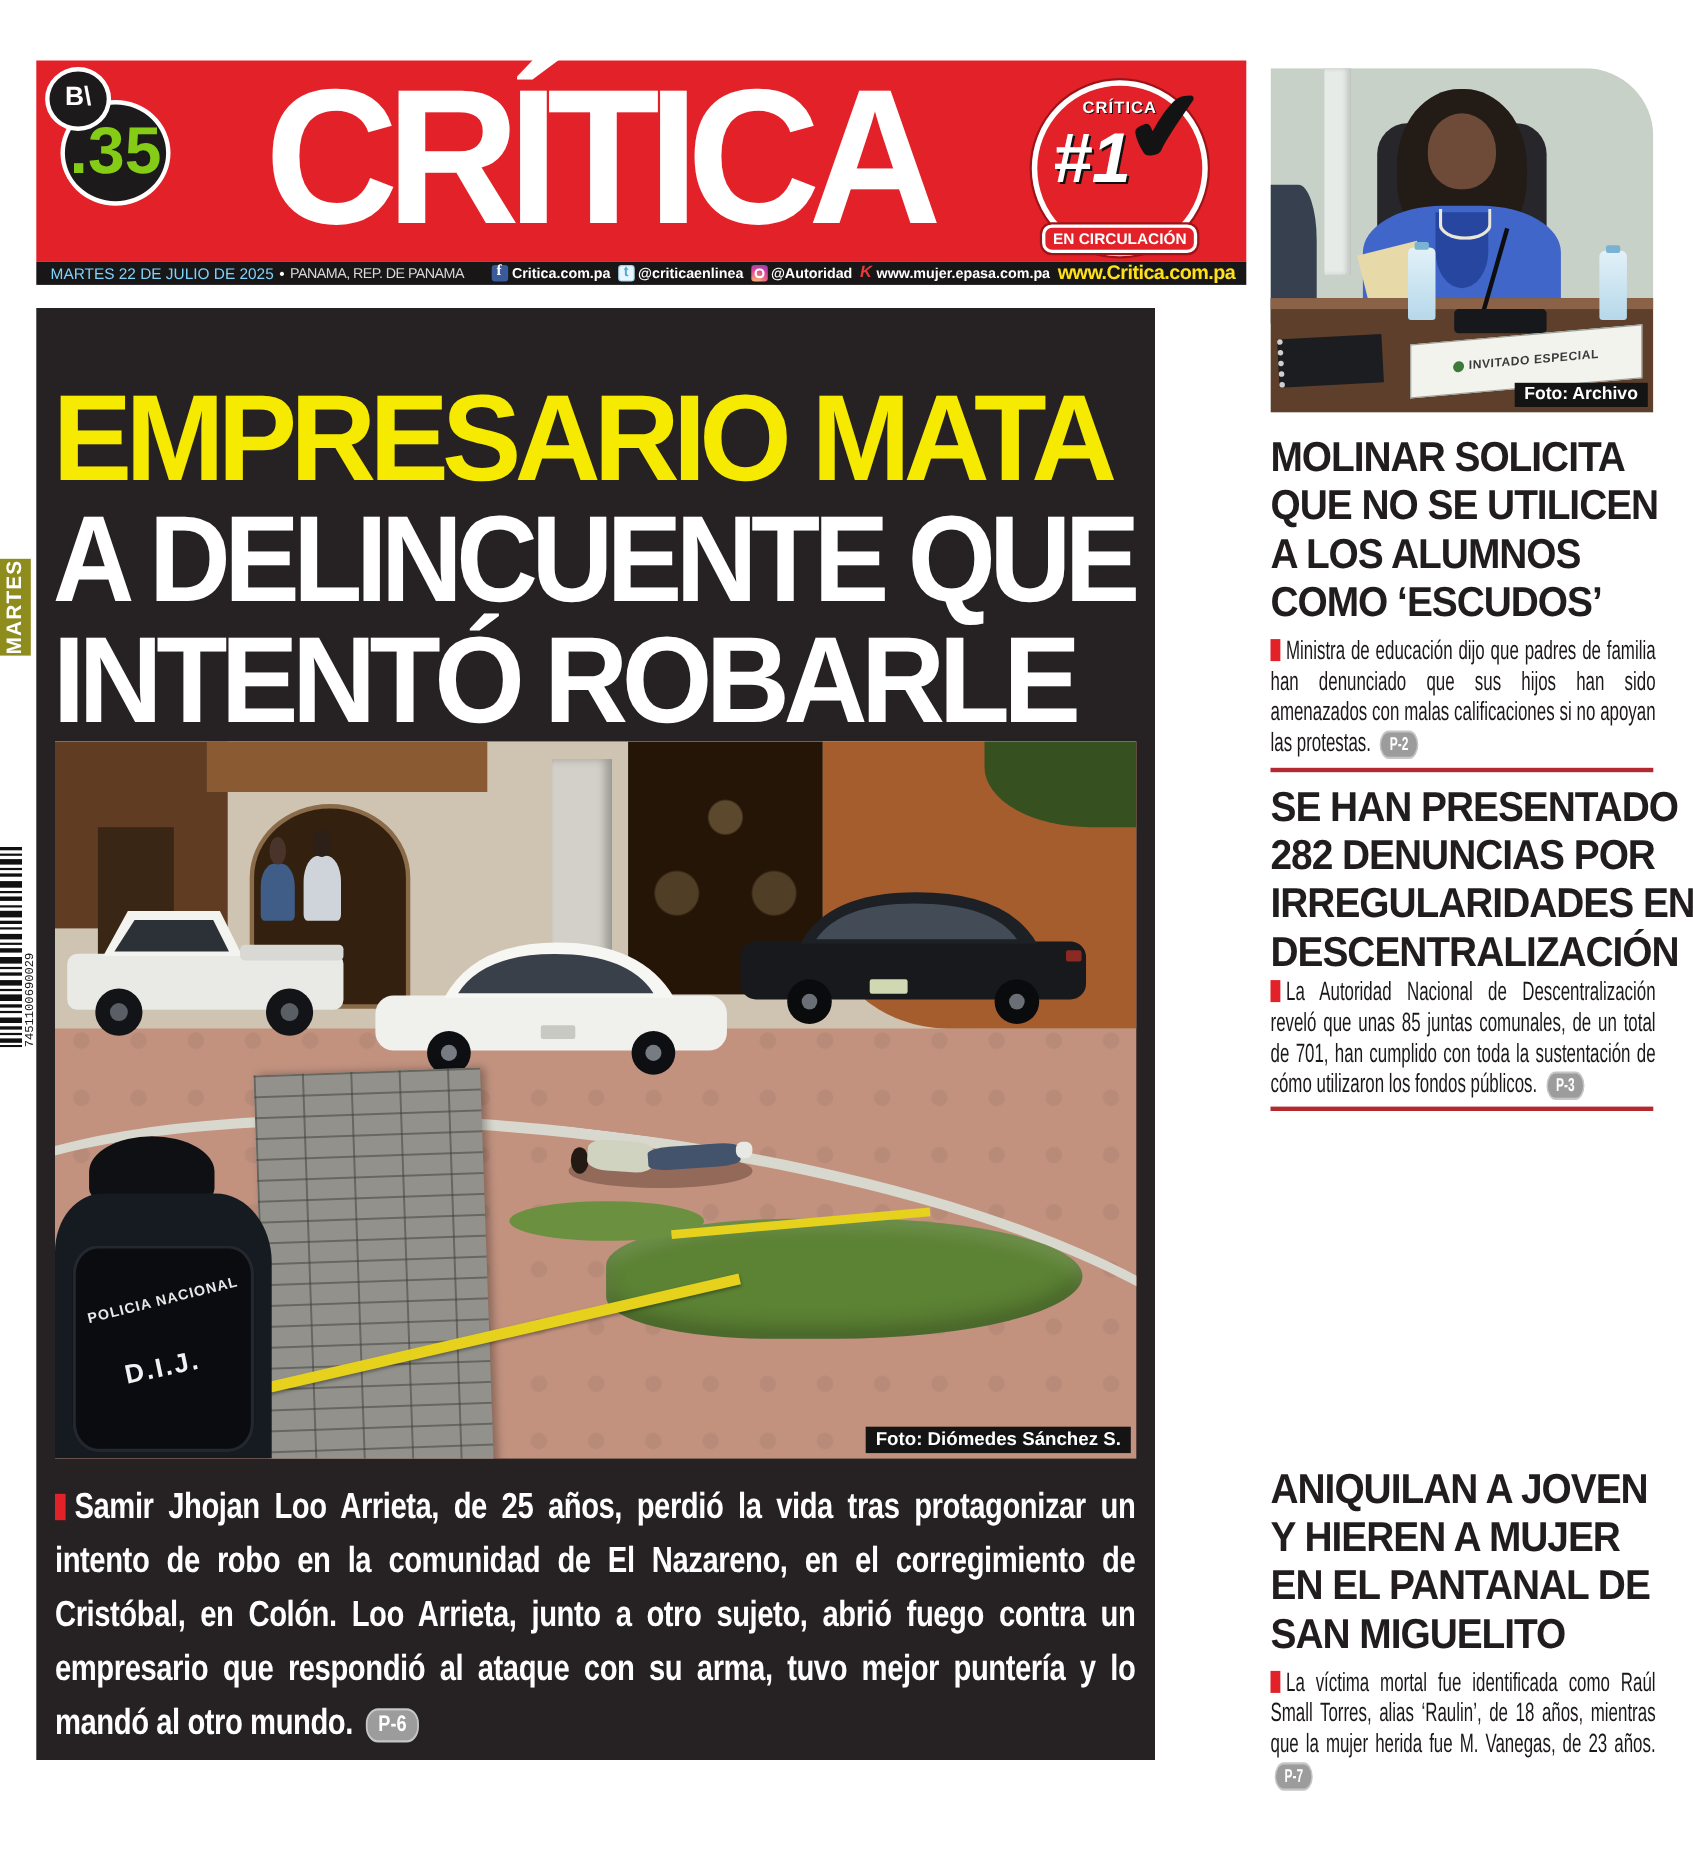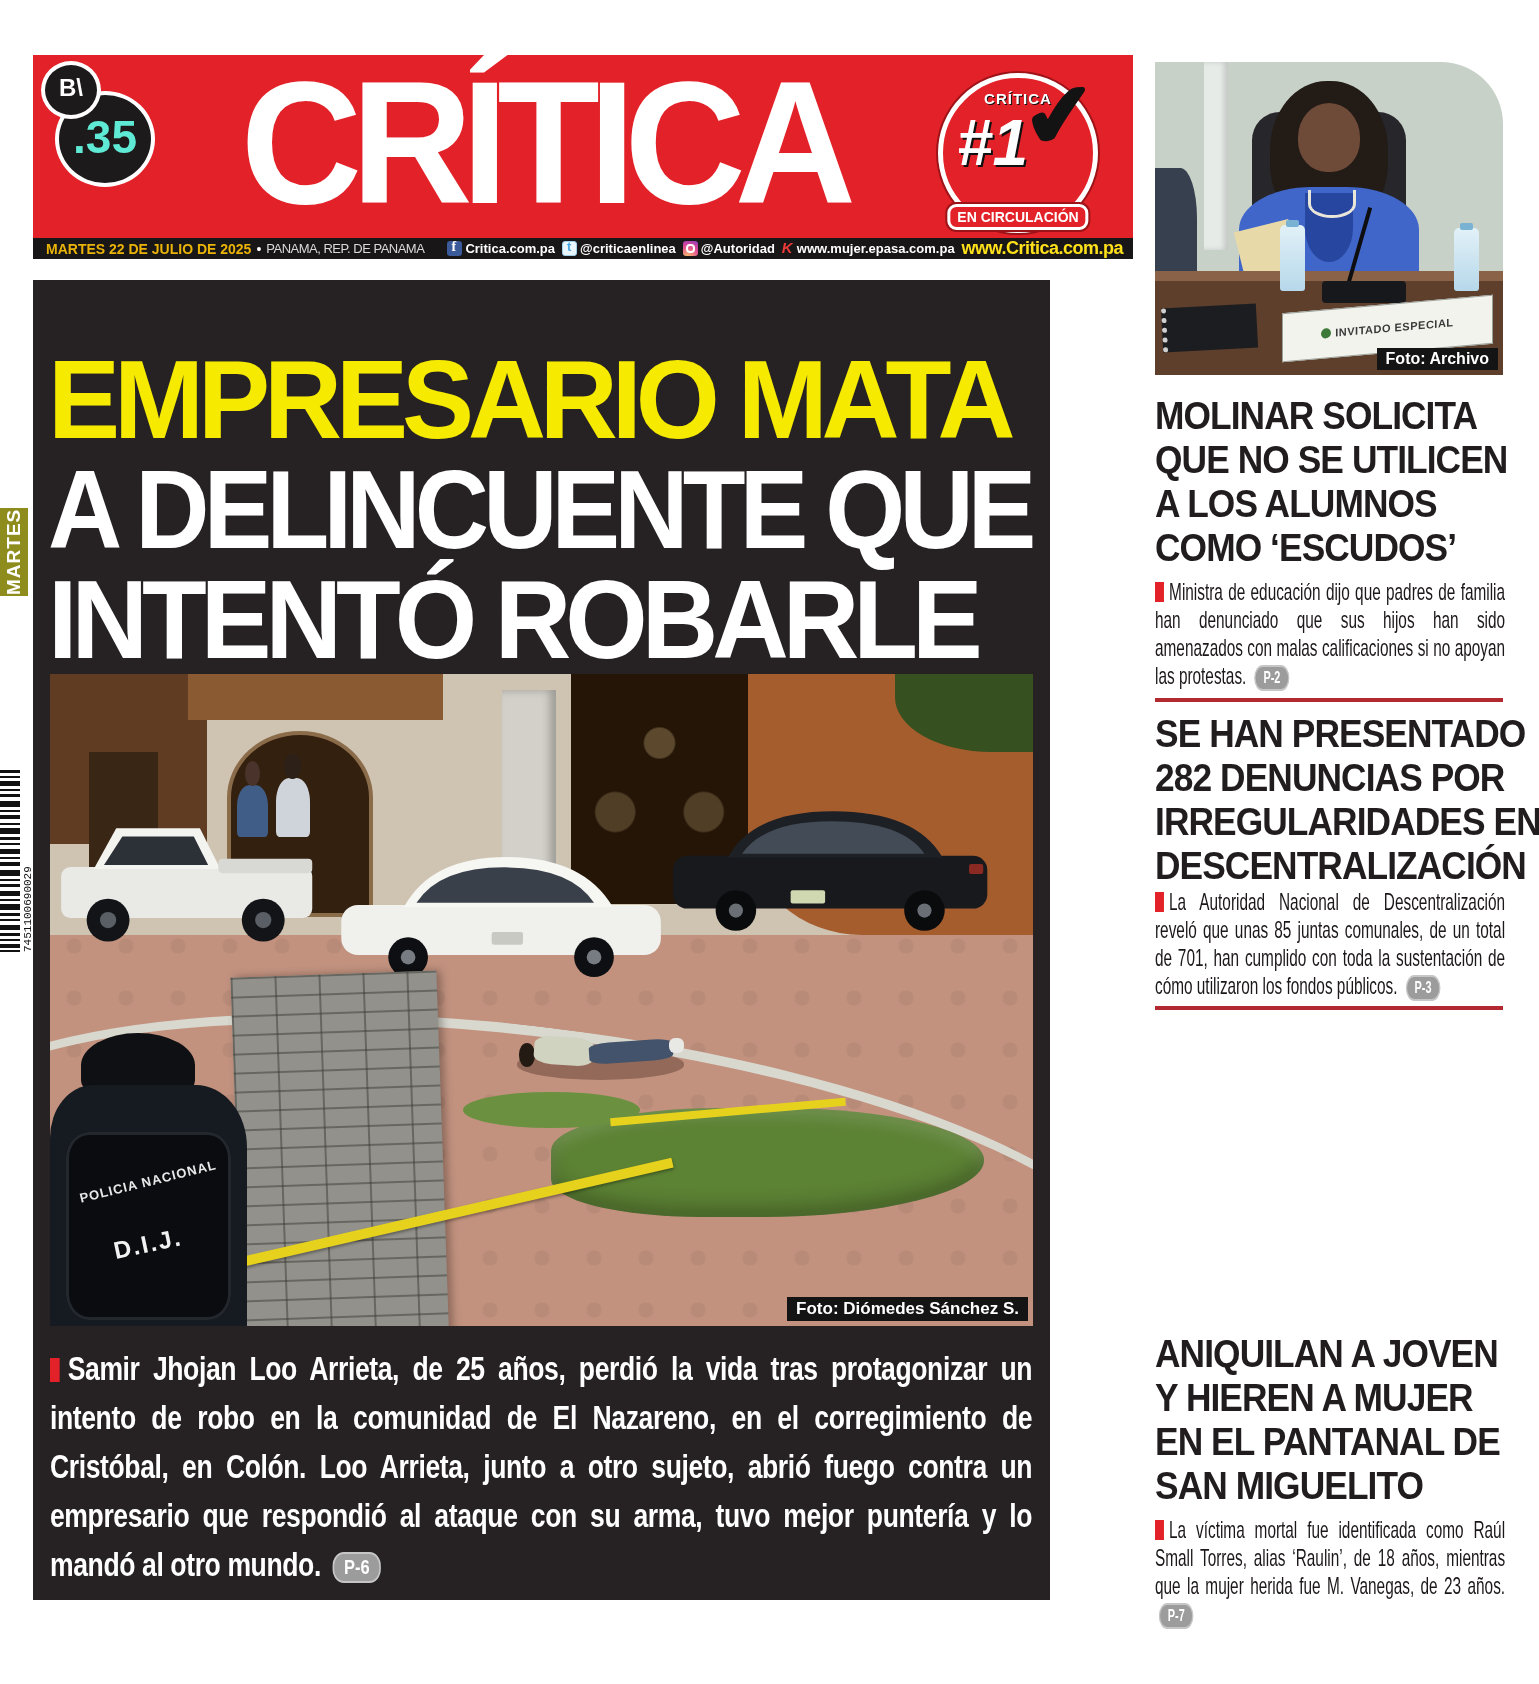--- a/index.html
+++ b/index.html
@@ -7,42 +7,42 @@
         font-family:"Liberation Sans",sans-serif;}
   .abs{position:absolute;}
 
   
   .mast-red{left:33px;top:55px;width:1100px;height:183px;background:#e32128;}
   .logo{position:absolute;left:110px;top:0;width:800px;height:183px;line-height:176px;
         text-align:center;color:#fff;font-weight:700;font-size:168px;letter-spacing:-11px;
         transform:scaleY(1.04);transform-origin:center;}
   .price-badge{position:absolute;left:8px;top:6px;width:118px;height:122px;}
   .price-big{position:absolute;left:14px;top:30px;width:92px;height:88px;background:#1c1a1a;
-        border:4px solid #fff;border-radius:50%;color:#5eead4;font-weight:700;font-size:46px;
+        border:4px solid #fff;border-radius:50%;color:#84cc16;font-weight:700;font-size:60px;
         line-height:84px;text-align:center;}
   .price-small{position:absolute;left:0;top:0;width:52px;height:50px;background:#1c1a1a;
         border:4px solid #fff;border-radius:50%;color:#fff;font-weight:700;font-size:24px;
         line-height:46px;text-align:center;}
   .circ-badge{position:absolute;left:905px;top:18px;width:150px;height:150px;background:#e32128;
         border:5px solid #fff;border-radius:50%;box-shadow:0 0 0 2px #9e1318;}
   .circ-top{position:absolute;left:0;top:12px;width:100%;text-align:center;color:#fff;
         font-weight:700;font-size:15px;letter-spacing:1px;text-shadow:1px 1px 0 #111;}
   .circ-num{position:absolute;left:14px;top:28px;color:#fff;font-weight:700;font-style:italic;
         font-size:64px;text-shadow:2px 2px 0 #111;}
   .circ-check{position:absolute;right:-4px;top:-6px;color:#131313;font-size:88px;font-weight:700;
         line-height:1;transform:rotate(-6deg);}
   .circ-check::after{content:"✔";}
   .circ-pill{position:absolute;left:50%;bottom:-2px;transform:translateX(-50%);background:#e32128;
         border:3px solid #fff;border-radius:9px;box-shadow:0 0 0 2px #9e1318;color:#fff;
         font-weight:700;font-size:14px;padding:2px 7px;white-space:nowrap;}
 
   
   .date-bar{left:33px;top:238px;width:1100px;height:21px;background:#191617;display:flex;
         align-items:center;overflow:hidden;}
-  .date-txt{color:#eab308;font-weight:700;font-size:14px;margin-left:13px;white-space:nowrap;}
+  .date-txt{color:#7dd3fc;font-weight:400;font-size:14px;margin-left:13px;white-space:nowrap;}
   .date-sep{color:#fff;font-size:14px;margin:0 5px;}
   .place-txt{color:#d9d9d9;font-size:13px;letter-spacing:-0.5px;white-space:nowrap;}
   .social{margin-left:auto;display:flex;gap:7px;margin-right:6px;}
   .soc-item{display:flex;align-items:center;gap:3px;color:#fff;font-weight:700;font-size:13px;
         white-space:nowrap;}
   .icon{width:15px;height:15px;border-radius:3px;display:inline-block;position:relative;flex:none;}
   .icon-facebook{background:#3a5a99;}
   .icon-facebook::after{content:"f";position:absolute;left:4px;top:-2px;color:#fff;font-weight:700;
         font-size:14px;font-family:"Liberation Serif",serif;}
   .icon-twitter{background:#eaf6fd;border:1px solid #9fd0ec;width:13px;height:13px;}

